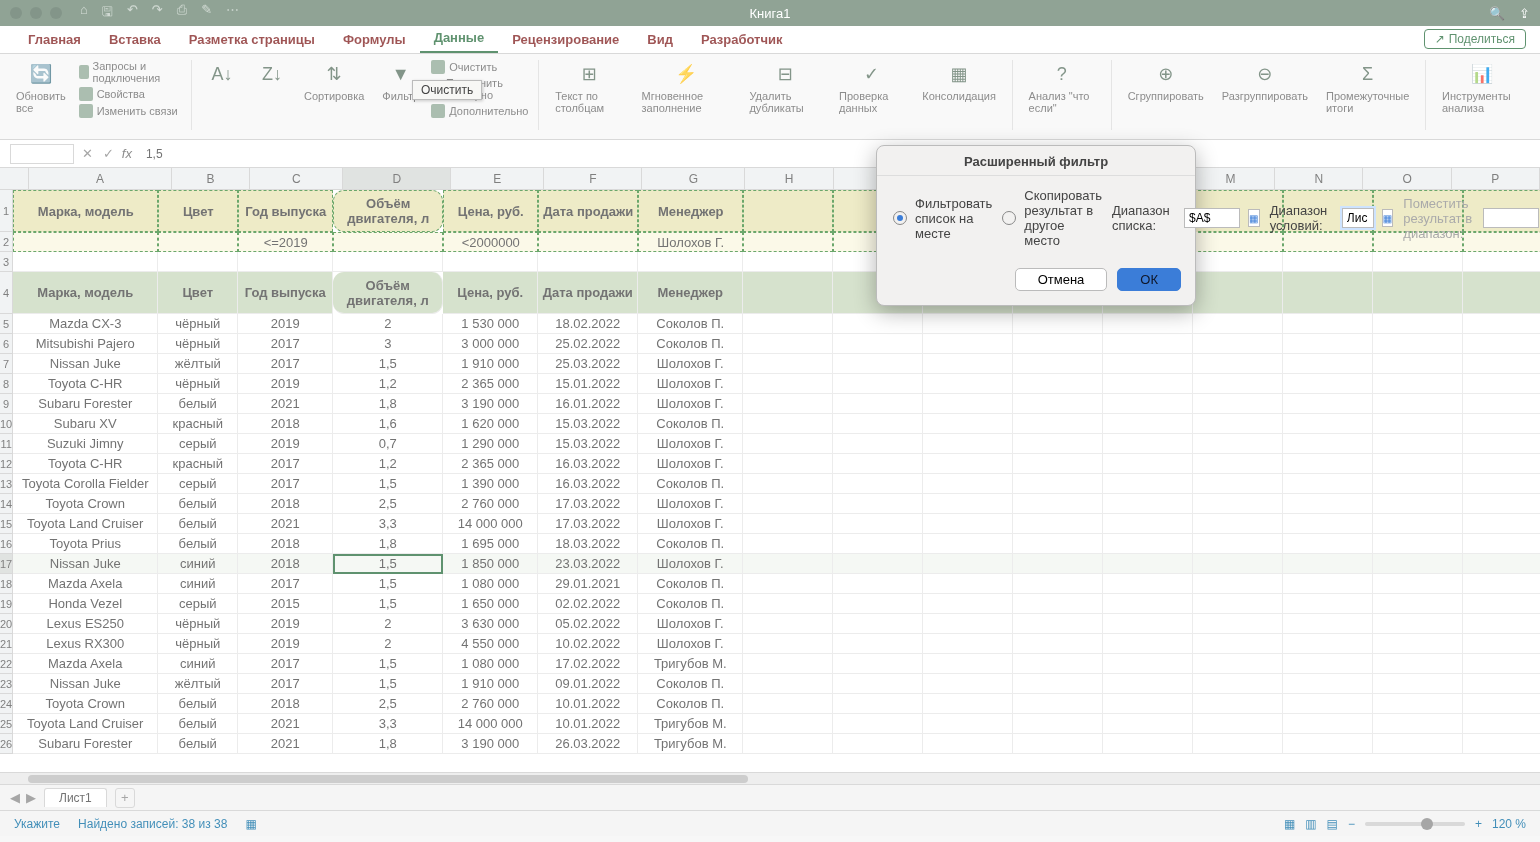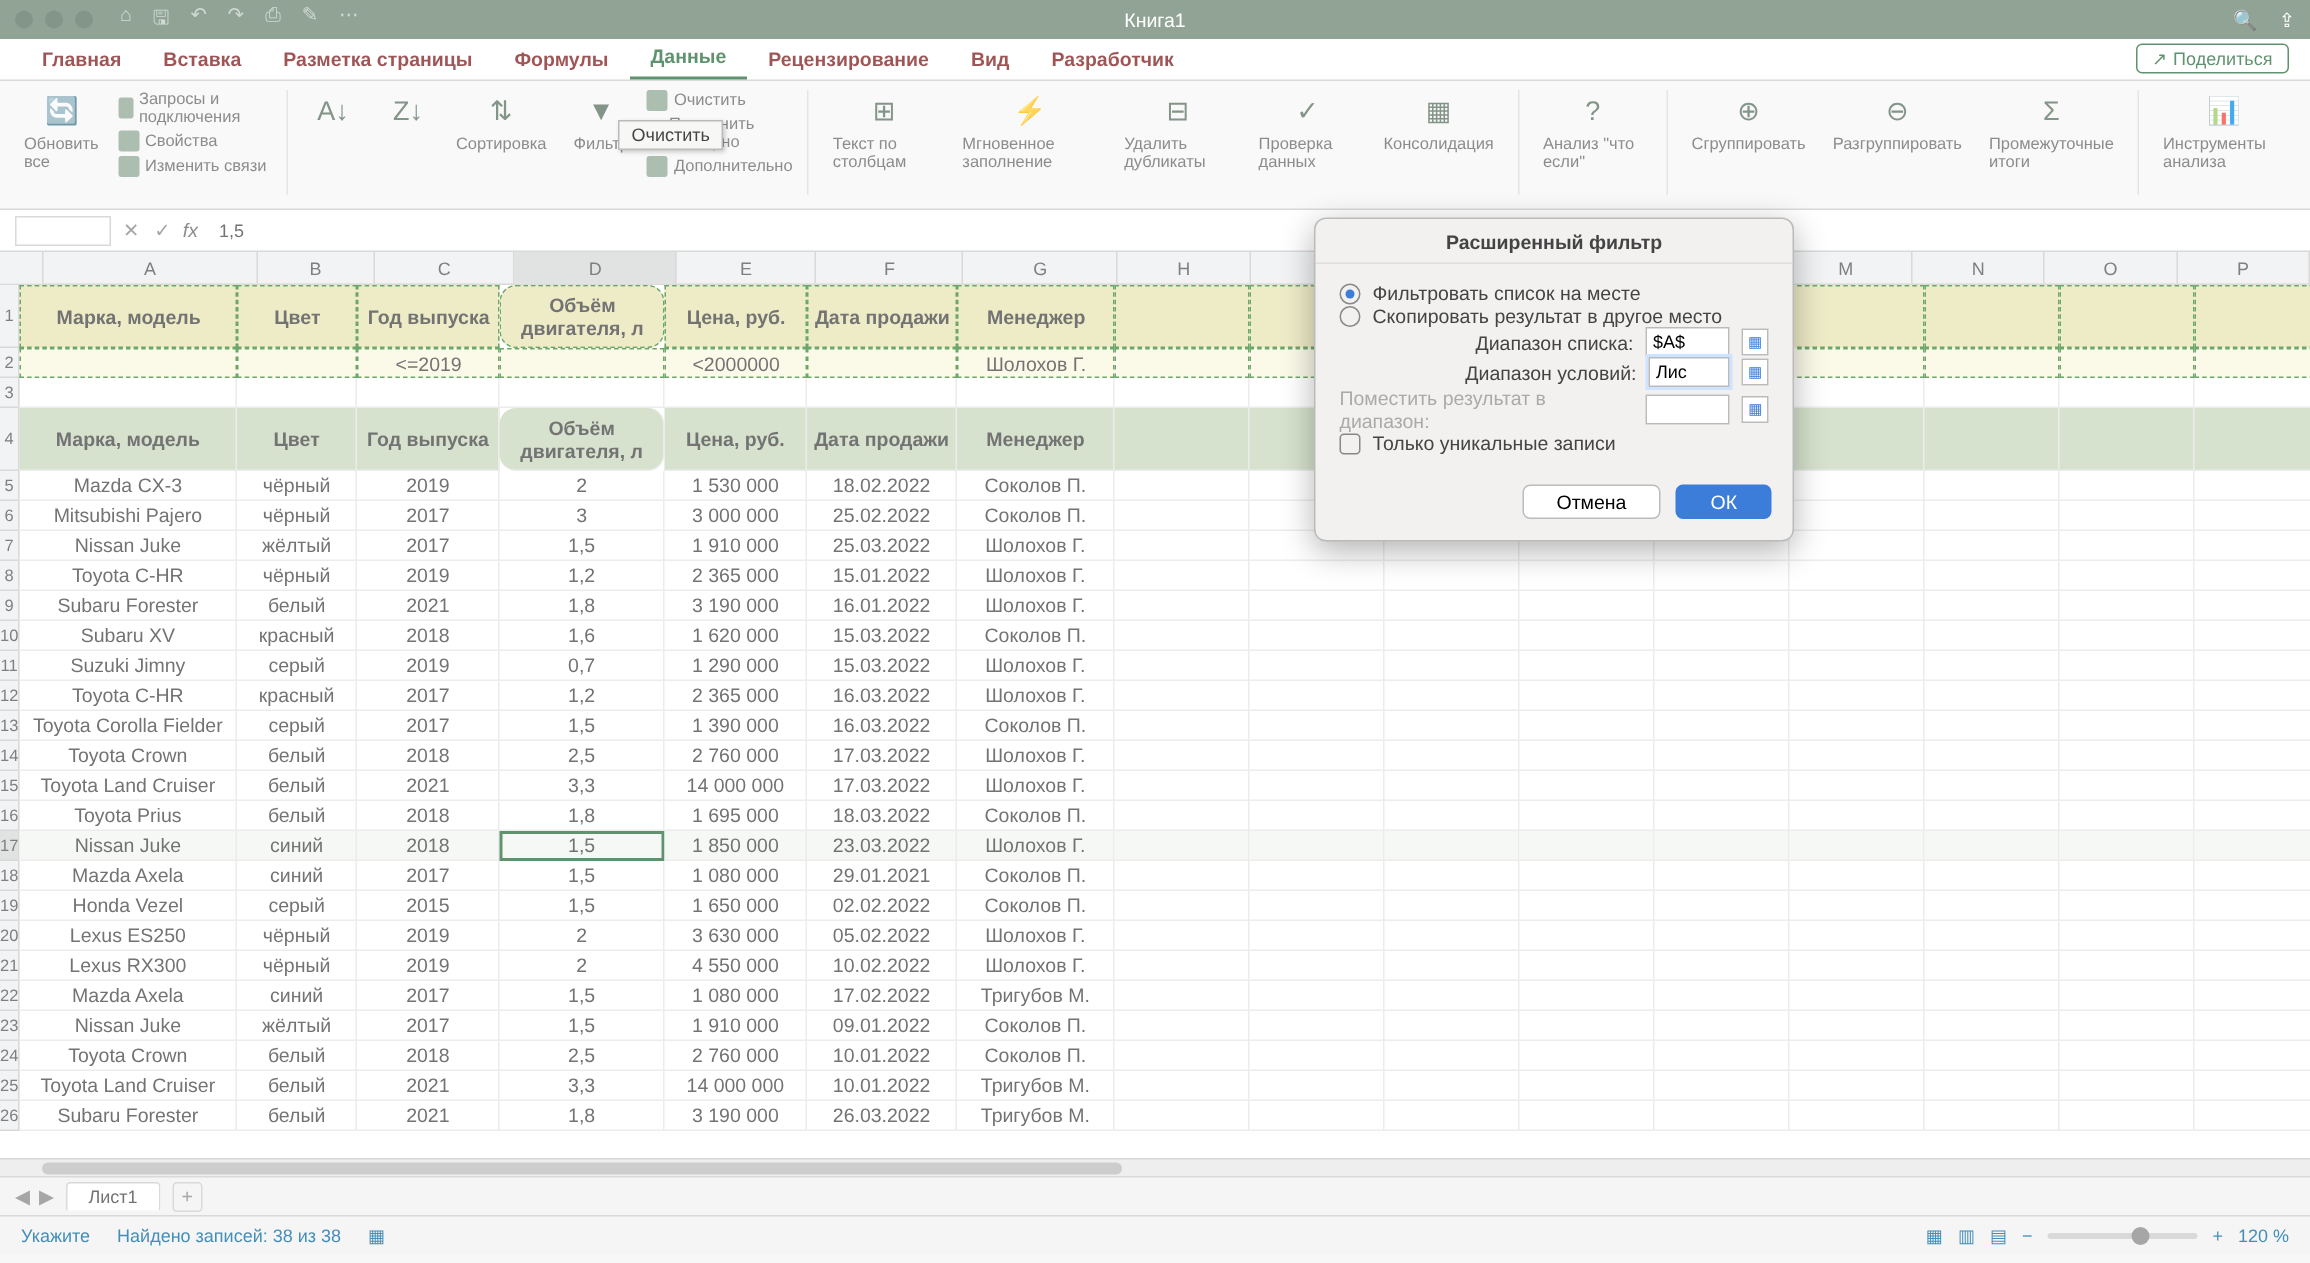--- a/index.html
+++ b/index.html
@@ -62,32 +62,32 @@
 .active-cell { outline:2px solid #2a6e3f; outline-offset:-2px; }
 .row.active-row .cell { background:#f2f6f0; }
 
 
 .cA{width:145px}.cB{width:80px}.cC{width:95px}.cD{width:110px}.cE{width:95px}.cF{width:100px}.cG{width:105px}
 .cH,.cI,.cJ,.cK,.cL,.cM,.cN,.cO,.cP{width:90px}
 
 
 .dialog { position:absolute; top:145px; left:876px; width:320px; background:#f2f1f0; border:1px solid #bbb; border-radius:8px; box-shadow:0 6px 22px rgba(0,0,0,.3); z-index:50; }
 .dialog .dtitle { text-align:center; padding:8px 0 6px; font-weight:600; font-size:13px; border-bottom:1px solid #ddd; }
-.dialog .dbody { padding:12px 16px; display:flex; flex-direction:column; font-size:13px; }
+.dialog .dbody { padding:12px 16px; display:flex; flex-direction:row; gap:10px; font-size:13px; }
 .drow { display:flex; align-items:center; gap:8px; }
 .drow.right { justify-content:flex-end; }
 .radio { width:14px; height:14px; border:1px solid #888; border-radius:50%; position:relative; flex-shrink:0; }
 .radio.on::after { content:""; position:absolute; inset:3px; border-radius:50%; background:#3b7dd8; }
 .check { width:14px; height:14px; border:1px solid #888; border-radius:3px; flex-shrink:0; }
 .dinput { width:56px; border:1px solid #bbb; padding:2px 4px; font-size:12px; background:#fff; }
-.dinput.hl { box-shadow:0 0 0 2px #cde3ff; width:54px; }
+.dinput.hl { box-shadow:0 0 0 2px #cde3ff; width:32px; }
 .rangebtn { width:18px; height:18px; border:1px solid #bbb; background:#fff; display:inline-flex; align-items:center; justify-content:center; font-size:10px; color:#3b7dd8; }
 .dbtns { display:flex; justify-content:flex-end; gap:10px; padding:8px 14px 14px; }
 .btn { padding:3px 22px; border-radius:5px; border:1px solid #bbb; background:#fff; font-size:13px; }
-.btn.primary { background:#3b7dd8; color:#ffffff; border-color:#3b7dd8; }
+.btn.primary { background:#3b7dd8; color:#0f172a; border-color:#3b7dd8; }
 .disabled { color:#aaa; }
 
 
 .hscroll { height:12px; background:#e8e8e8; border-top:1px solid #ccc; position:relative; }
 .hscroll .thumb { position:absolute; left:28px; width:720px; top:2px; height:8px; background:#bcbcbc; border-radius:4px; }
 .sheetbar { height:26px; background:#f2f2f2; border-top:1px solid #ccc; display:flex; align-items:center; padding:0 10px; gap:8px; }
 .sheetbar .nav { color:#888; display:flex; gap:6px; }
 .sheettab { background:#fff; border:1px solid #ccc; border-bottom:none; padding:2px 14px; border-radius:3px 3px 0 0; font-size:12px; }
 .addsheet { width:20px; height:20px; border:1px solid #ccc; border-radius:3px; text-align:center; line-height:18px; color:#888; }
 .status { height:26px; background:#f2f2f2; border-top:1px solid #ccc; display:flex; align-items:center; padding:0 14px; gap:18px; font-size:12px; color:#0369a1; }

